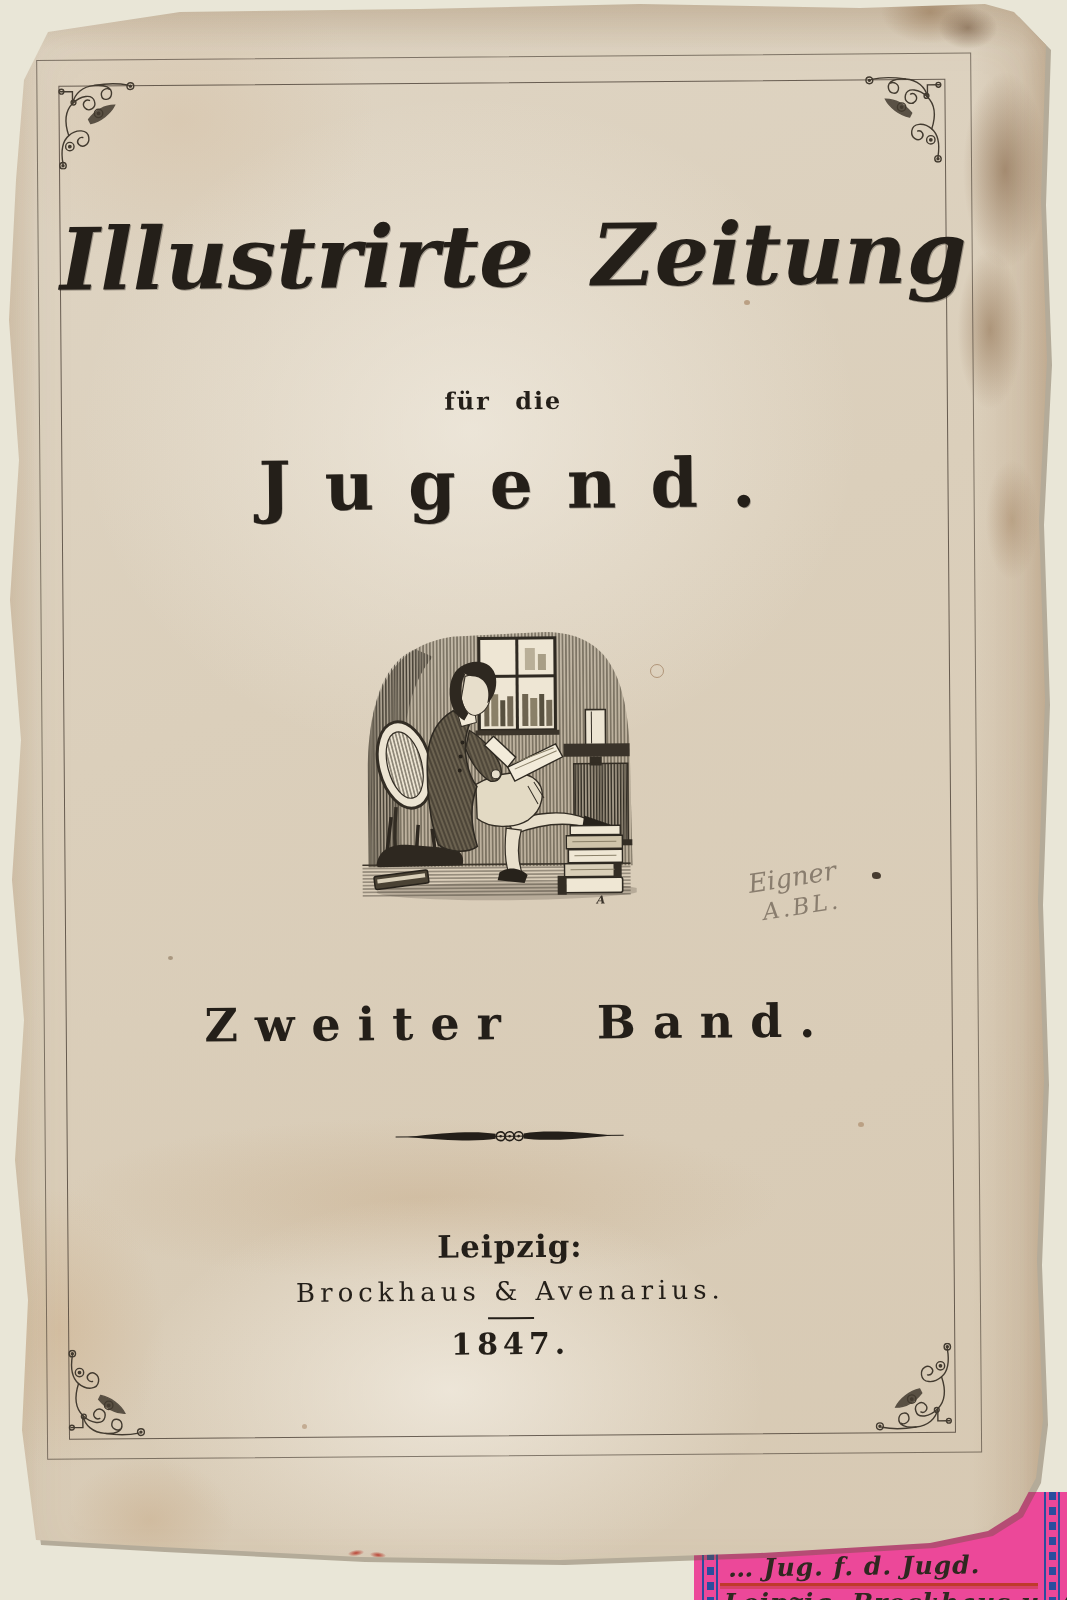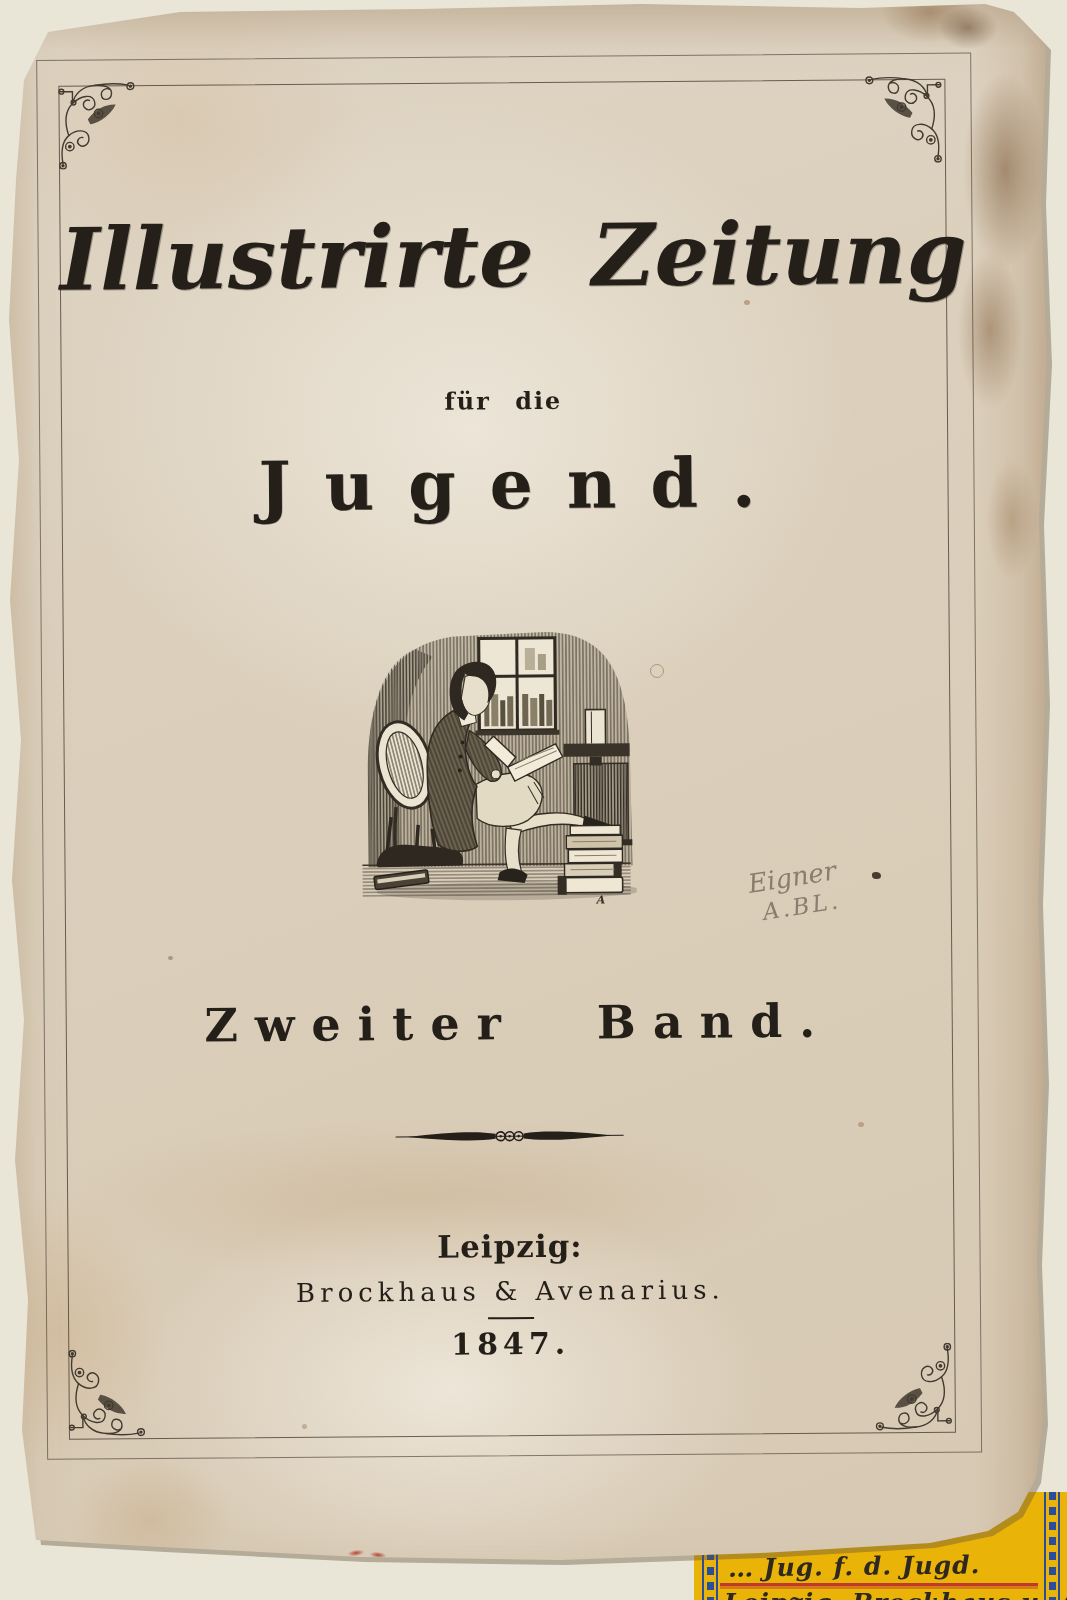--- a/index.html
+++ b/index.html
@@ -4,21 +4,21 @@
 <style>
   html,body{margin:0;padding:0;}
   body{
     width:1067px;height:1600px;position:relative;overflow:hidden;
     background:#e9e6d7;
     font-family:"DejaVu Serif", serif;
   }
   
   .label{
     position:absolute;left:694px;top:1492px;width:373px;height:108px;
-    background:#eab308;overflow:hidden;z-index:1;
+    background:#ec4899;overflow:hidden;z-index:1;
   }
   .label-border{
     position:absolute;top:0;bottom:0;width:16px;
     background:
       linear-gradient(#2b4d9e,#2b4d9e) left top/2px 100% no-repeat,
       linear-gradient(#2b4d9e,#2b4d9e) right top/2px 100% no-repeat,
       repeating-linear-gradient(to bottom,#2b4d9e 0 8px,rgba(0,0,0,0) 8px 15px) center top/7px 100% no-repeat;
   }
   .label-border-left{left:8px;}
   .label-border-right{left:350px;}

